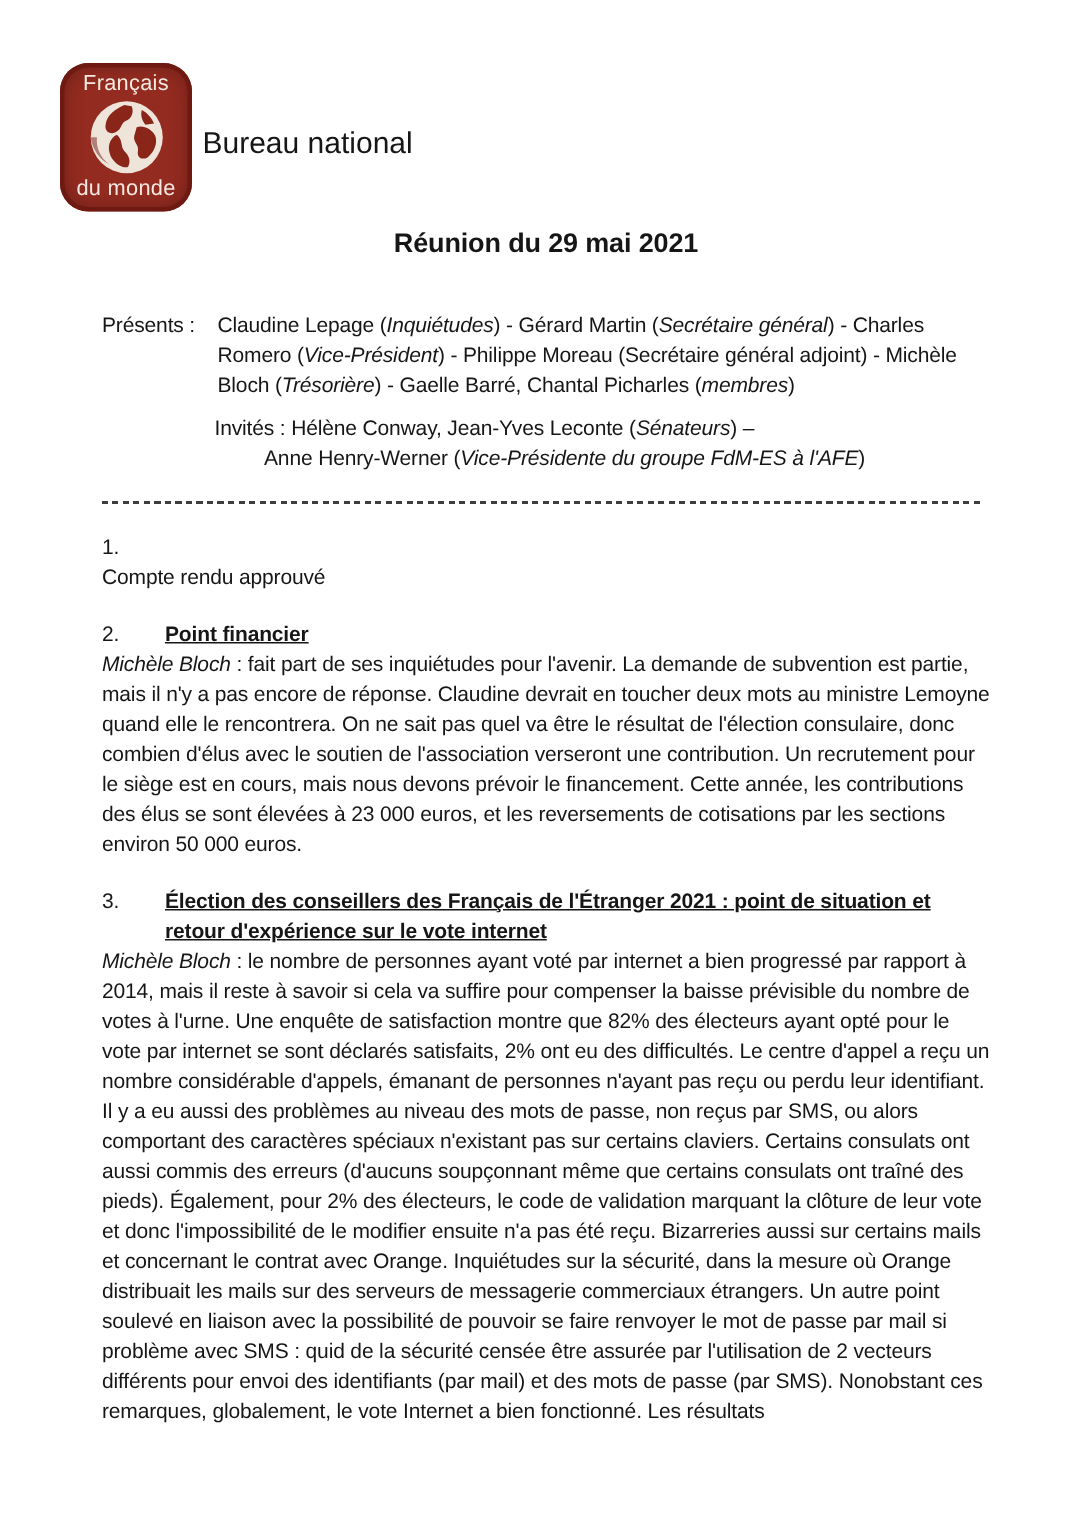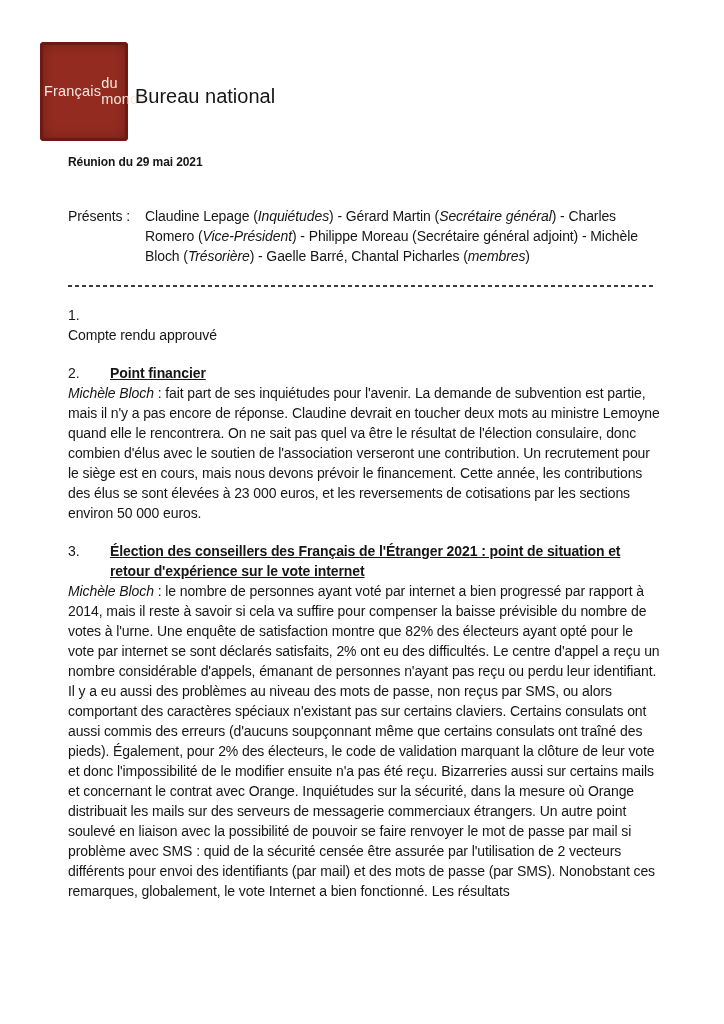--- a/index.html
+++ b/index.html
@@ -13,36 +13,36 @@
     font-family:"Liberation Sans","DejaVu Sans",sans-serif;
     color:var(--text);font-size:14px;line-height:20px;letter-spacing:-0.1px;
     -webkit-font-smoothing:antialiased;
   }
   .page{position:relative;width:724px;height:1024px;background:var(--page-bg);overflow:hidden;}
 
   
   .logo{
     position:absolute;left:40px;top:42px;width:88px;height:99px;
     background:var(--logo-bg);
-    border-radius:4px;
+    border-radius:19px;
     box-shadow:inset 0 0 0 3px var(--logo-edge), inset 0 0 14px rgba(0,0,0,.35);
-    display:flex;flex-direction:row;align-items:center;justify-content:space-between;
+    display:flex;flex-direction:column;align-items:center;justify-content:space-between;
     padding:6px 4px 7px 4px;
   }
   .logo-word{color:var(--logo-text);font-size:14.5px;letter-spacing:.2px;line-height:16px;}
   .globe{width:53px;height:53px;margin:-2px 0;}
 
   .org-title{
     position:absolute;left:135px;top:86px;
     font-size:20px;font-weight:normal;letter-spacing:0;
   }
 
   .content{position:absolute;left:68px;top:152px;width:592px;}
 
-  .meeting-title{text-align:left;font-weight:bold;font-size:12px;}
+  .meeting-title{text-align:center;font-weight:bold;font-size:18px;}
 
   
   .presents-row{display:flex;margin-top:34px;}
   .presents-label{flex:0 0 77px;white-space:nowrap;}
   .presents-label .u{}
   .presents-text{max-width:494px;}
 
   
   .invites{margin-top:9px;margin-left:75px;}
   .invites-line2{padding-left:33px;}
@@ -84,20 +84,24 @@
 
   <div class="content">
 
     <div class="meeting-title">Réunion du 29 mai 2021</div>
 
     <div class="presents-row">
       <div class="presents-label"><span class="u">Présents</span><span> :</span></div>
       <div class="presents-text"><span>Claudine Lepage (</span><em>Inquiétudes</em><span>) - Gérard Martin (</span><em>Secrétaire général</em><span>) - Charles Romero (</span><em>Vice-Président</em><span>) - Philippe Moreau (Secrétaire général adjoint) - Michèle Bloch (</span><em>Trésorière</em><span>) - Gaelle Barré, Chantal Picharles (</span><em>membres</em><span>)</span></div>
     </div>
 
+    <div class="invites">
+      <div class="invites-line1"><span>Invités : Hélène Conway, Jean-Yves Leconte (</span><em>Sénateurs</em><span>) –</span></div>
+      <div class="invites-line2"><span>Anne Henry-Werner (</span><em>Vice-Présidente du groupe FdM-ES à l'AFE</em><span>)</span></div>
+    </div>
 
     <div class="separator"></div>
 
     <div class="sections" id="sections">
   <div class="section">
     <div class="section-heading-row">
       <span class="section-num">1.</span>
     </div>
     <div class="section-body">
             <div class="para"><span>Compte rendu approuvé</span></div>

